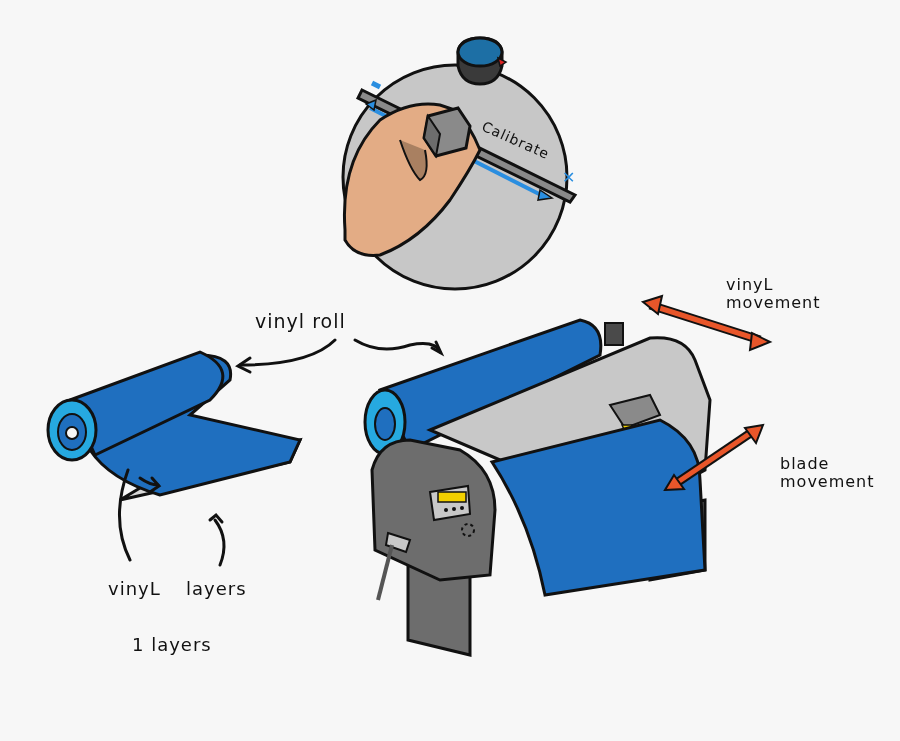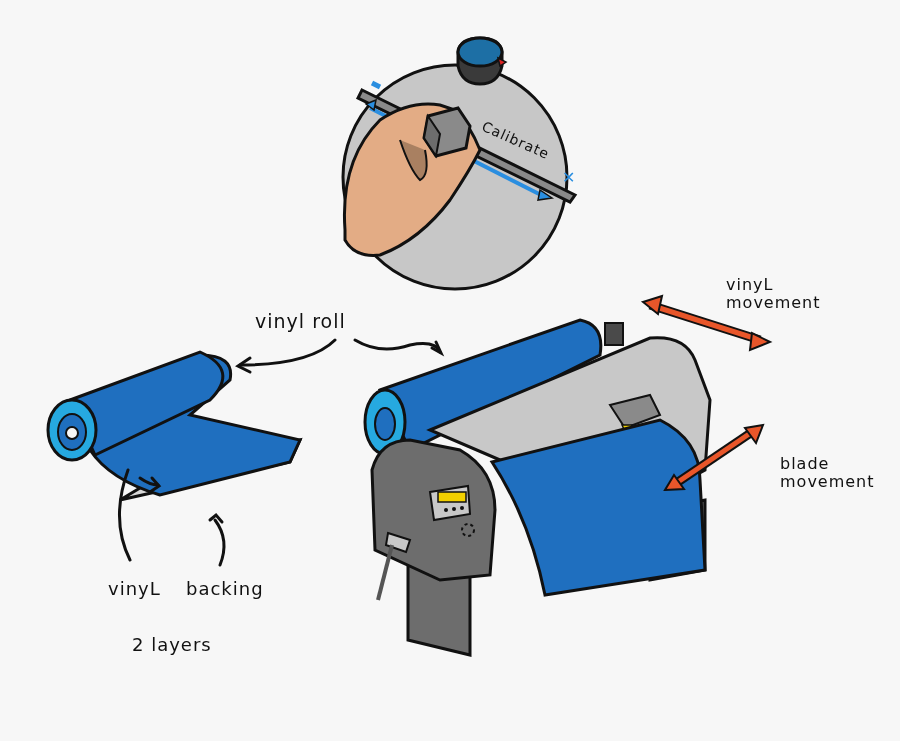--- a/index.html
+++ b/index.html
@@ -102,14 +102,14 @@
 <div class="lbl" style="left:255px;top:310px;font-size:19px;text-align:center;">vinyl roll</div>
 <div class="lbl" style="left:726px;top:276px;font-size:16px;line-height:18px;">
   <div>vinyL</div>
   <div>movement</div>
 </div>
 <div class="lbl" style="left:780px;top:455px;font-size:16px;line-height:18px;">
   <div>blade</div>
   <div>movement</div>
 </div>
 <div class="lbl" style="left:108px;top:578px;font-size:18px;">vinyL</div>
-<div class="lbl" style="left:186px;top:578px;font-size:18px;">backing</div>
-<div class="lbl" style="left:132px;top:634px;font-size:18px;">2 layers</div>
+<div class="lbl" style="left:186px;top:578px;font-size:18px;">layers</div>
+<div class="lbl" style="left:132px;top:634px;font-size:18px;">1 layers</div>
 
 </body></html>

